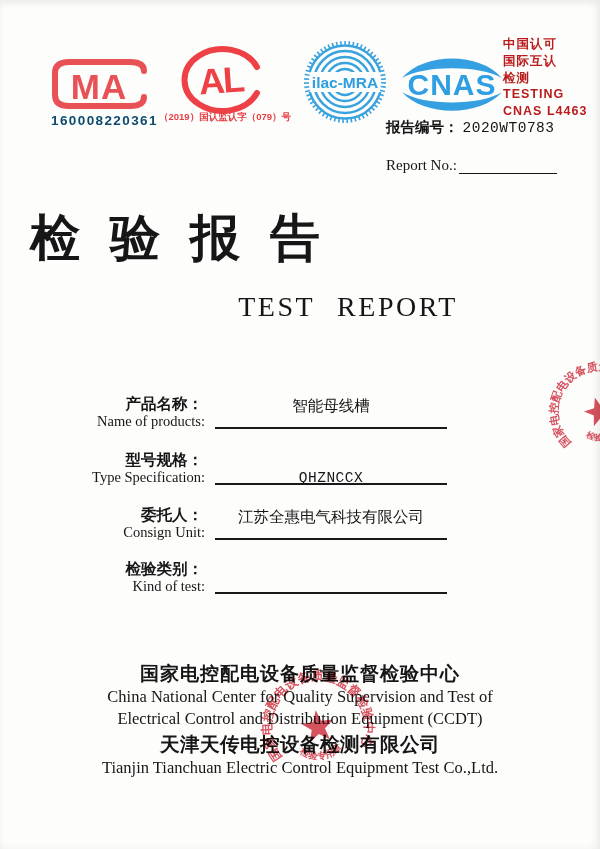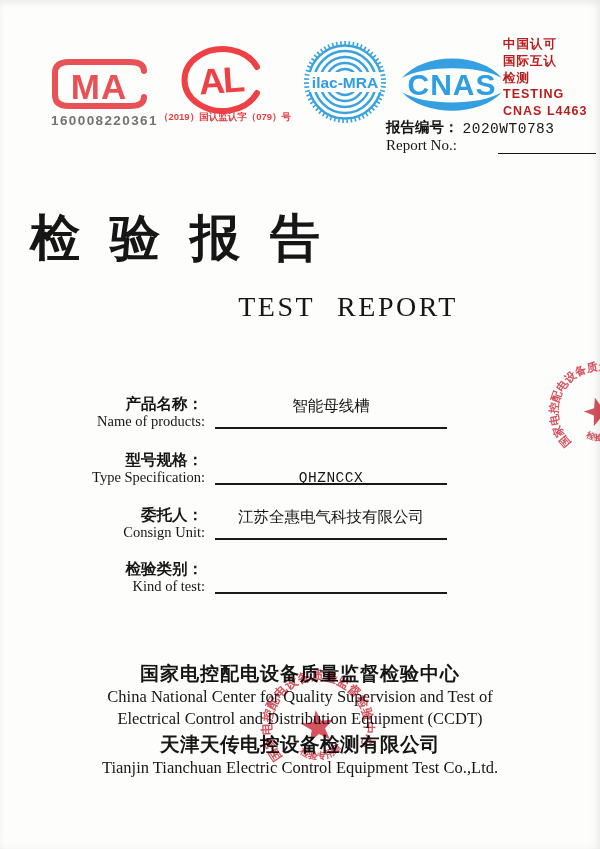--- a/index.html
+++ b/index.html
@@ -10,37 +10,37 @@
   }
   .page::after{
     content:"";position:absolute;inset:0;pointer-events:none;
     box-shadow: inset -4px 0 8px rgba(0,0,0,0.05), inset 0 4px 6px rgba(0,0,0,0.045);
   }
   .abs{position:absolute;}
 
   
   #cma-number{
     left:51px;top:113px;
-    font:700 13.5px "Liberation Sans",sans-serif;color:#737373;letter-spacing:1.4px;
+    font:700 13.5px "Liberation Sans",sans-serif;color:#0c4a6e;letter-spacing:1.4px;
   }
   #cal-caption{
     left:152px;top:111px;width:146px;text-align:center;
     font:700 9.5px "Liberation Sans",sans-serif;color:#e63e42;letter-spacing:0px;
   }
   #cnas-lines{
     left:503px;top:36px;
     font:700 12.5px "Liberation Sans",sans-serif;color:#b91c1c;line-height:16.8px;
     letter-spacing:1px;white-space:nowrap;
   }
   
   #repno{left:386px;top:118px;width:210px;}
-  #repno .l1{display:flex;align-items:flex-end;}
+  #repno .l1{display:flex;align-items:center;}
   #repno .cn{font:700 14.5px "Liberation Sans",sans-serif;}
   #repno .val{font:14.5px "Liberation Mono",monospace;letter-spacing:0.5px;margin-left:4px;}
-  #repno .l2{display:flex;align-items:flex-end;font:15px "Liberation Serif",serif;margin-top:0;justify-content:space-between;}
+  #repno .l2{display:flex;align-items:flex-end;font:15px "Liberation Serif",serif;margin-top:20px;}
   #repno .uline{width:98px;border-bottom:1.8px solid #161616;height:14px;margin-left:2px;}
 
   
   #title-cn{
     left:0;top:205px;width:100%;text-align:left;
     font:700 50px "Liberation Sans",sans-serif;letter-spacing:30px;text-indent:30px;
   }
   #title-en{
     left:0;top:291px;width:100%;text-align:center;
     font:28px "Liberation Serif",serif;letter-spacing:2.5px;word-spacing:13px;padding-left:48px;

